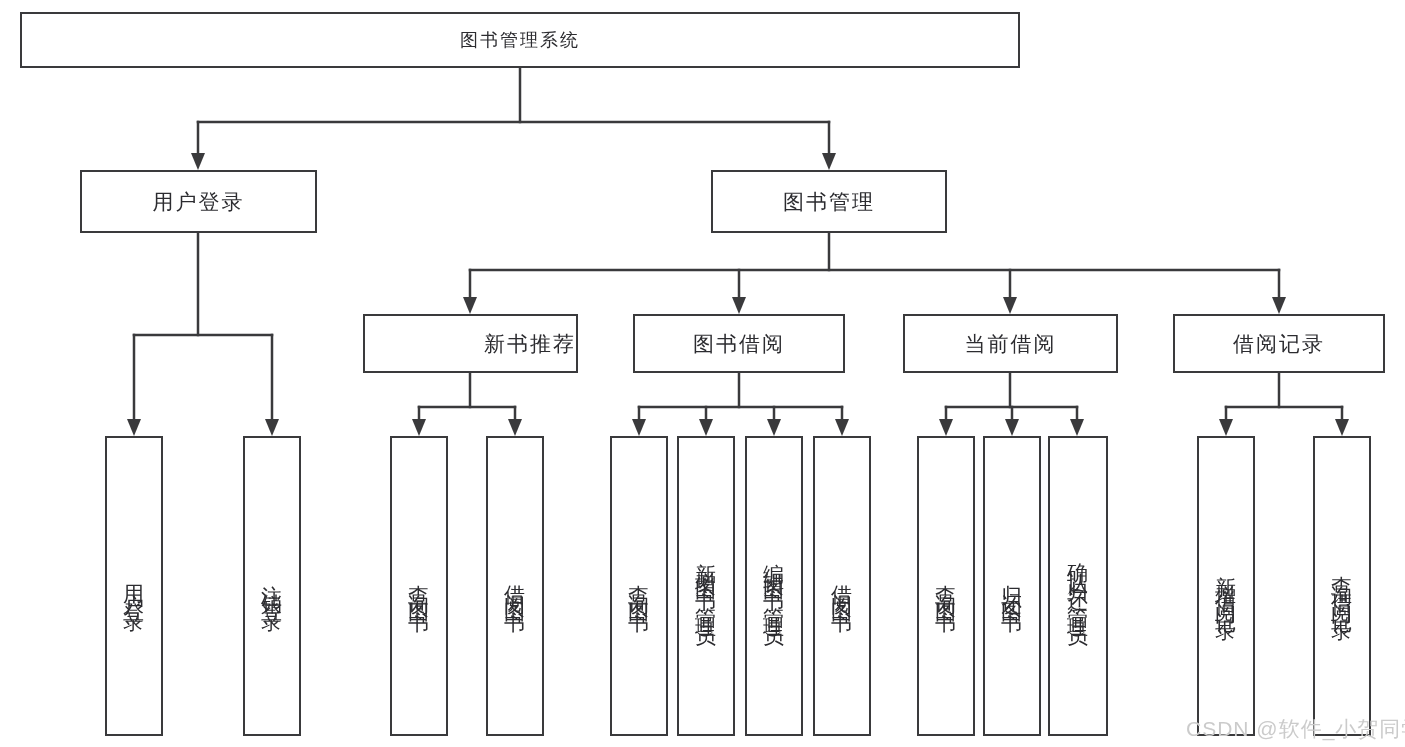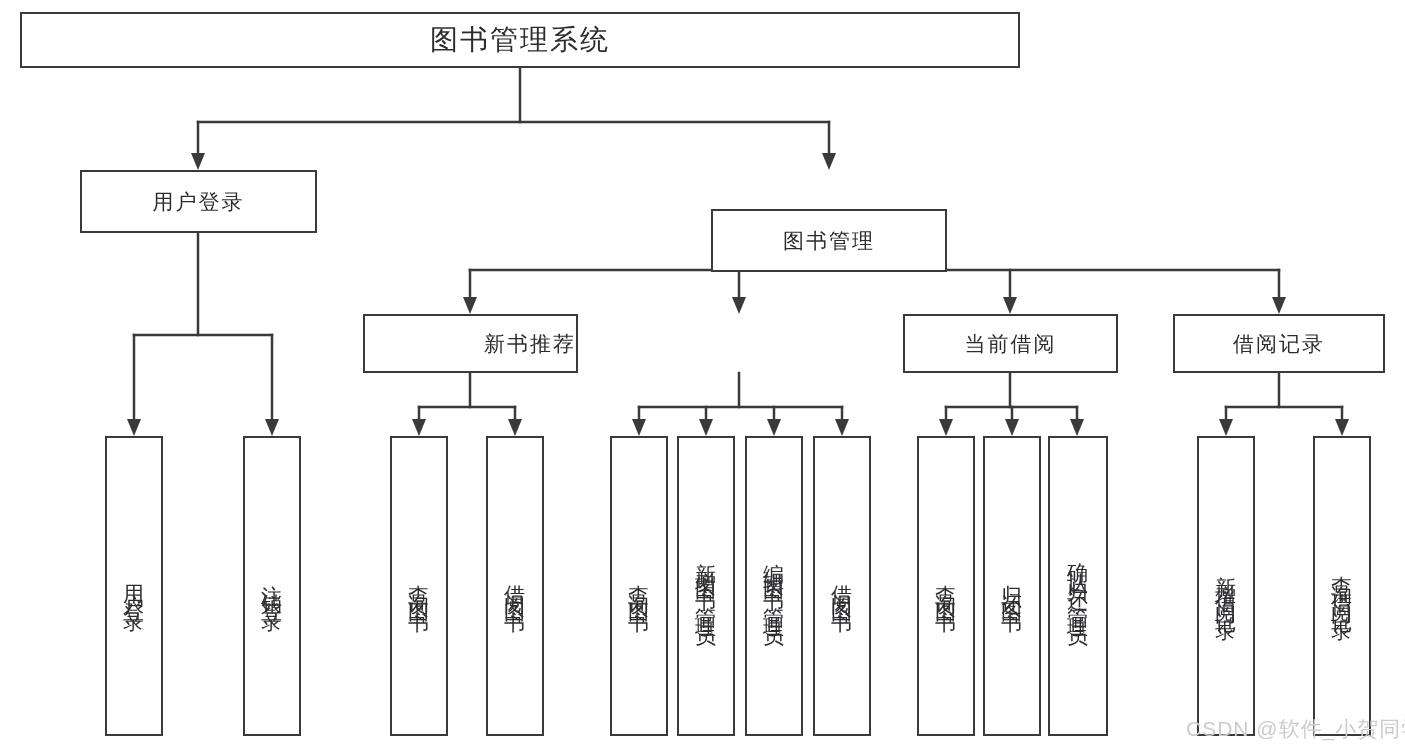--- a/index.html
+++ b/index.html
@@ -25,21 +25,21 @@
     box-sizing: border-box;
     background: #ffffff;
     border: 2.5px solid var(--line);
     color: var(--text);
     display: flex;
     align-items: center;
     justify-content: center;
     z-index: 2;
   }
   .h-box { font-size: 21px; letter-spacing: 2px; white-space: nowrap; }
-  .root-box { font-size: 28px; }
+  .root-box { font-size: 18px; }
   .leaf { width: 58px; top: 436px; height: 300px; }
   .leaf .vtext {
     writing-mode: vertical-rl;
     text-orientation: mixed;
     font-size: 21px;
     letter-spacing: 9px;
     line-height: 1;
     white-space: nowrap;
   }
   .watermark {
@@ -113,26 +113,29 @@
       <polygon points="1335,419 1349,419 1342,436" fill="#3a3a3c"></polygon>
     </svg>
 
   <div class="box h-box root-box" style="left:20px; top:12px; width:1000px; height:56px;">
     <span>图书管理系统</span>
   </div>
 
   <div class="box h-box" style="left:80px; top:170px; width:237px; height:63px;">
     <span>用户登录</span>
   </div>
-  <div class="box h-box" style="left:711px; top:170px; width:236px; height:63px;margin-top:39px;">
+  <div class="box h-box" style="left:711px; top:170px; width:236px; height:63px;">
     <span>图书管理</span>
   </div>
 
   <div class="box h-box" style="left:363px; top:314px; width:215px; height:59px;justify-content:flex-end;">
     <span>新书推荐</span>
+  </div>
+  <div class="box h-box" style="left:633px; top:314px; width:212px; height:59px;">
+    <span>图书借阅</span>
   </div>
   <div class="box h-box" style="left:903px; top:314px; width:215px; height:59px;text-align:right;">
     <span>当前借阅</span>
   </div>
   <div class="box h-box" style="left:1173px; top:314px; width:212px; height:59px;align-items:center;">
     <span>借阅记录</span>
   </div>
 
   <div class="box leaf" style="left:105px;">
     <span class="vtext">用户登录</span>

